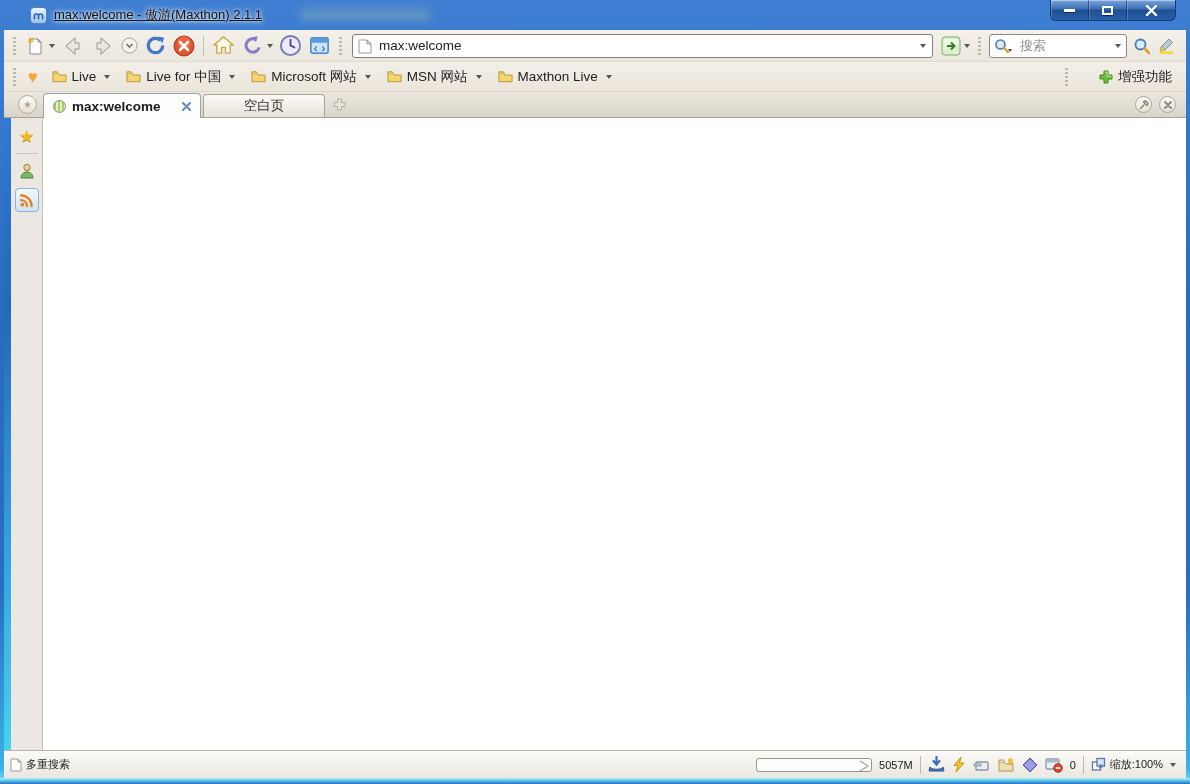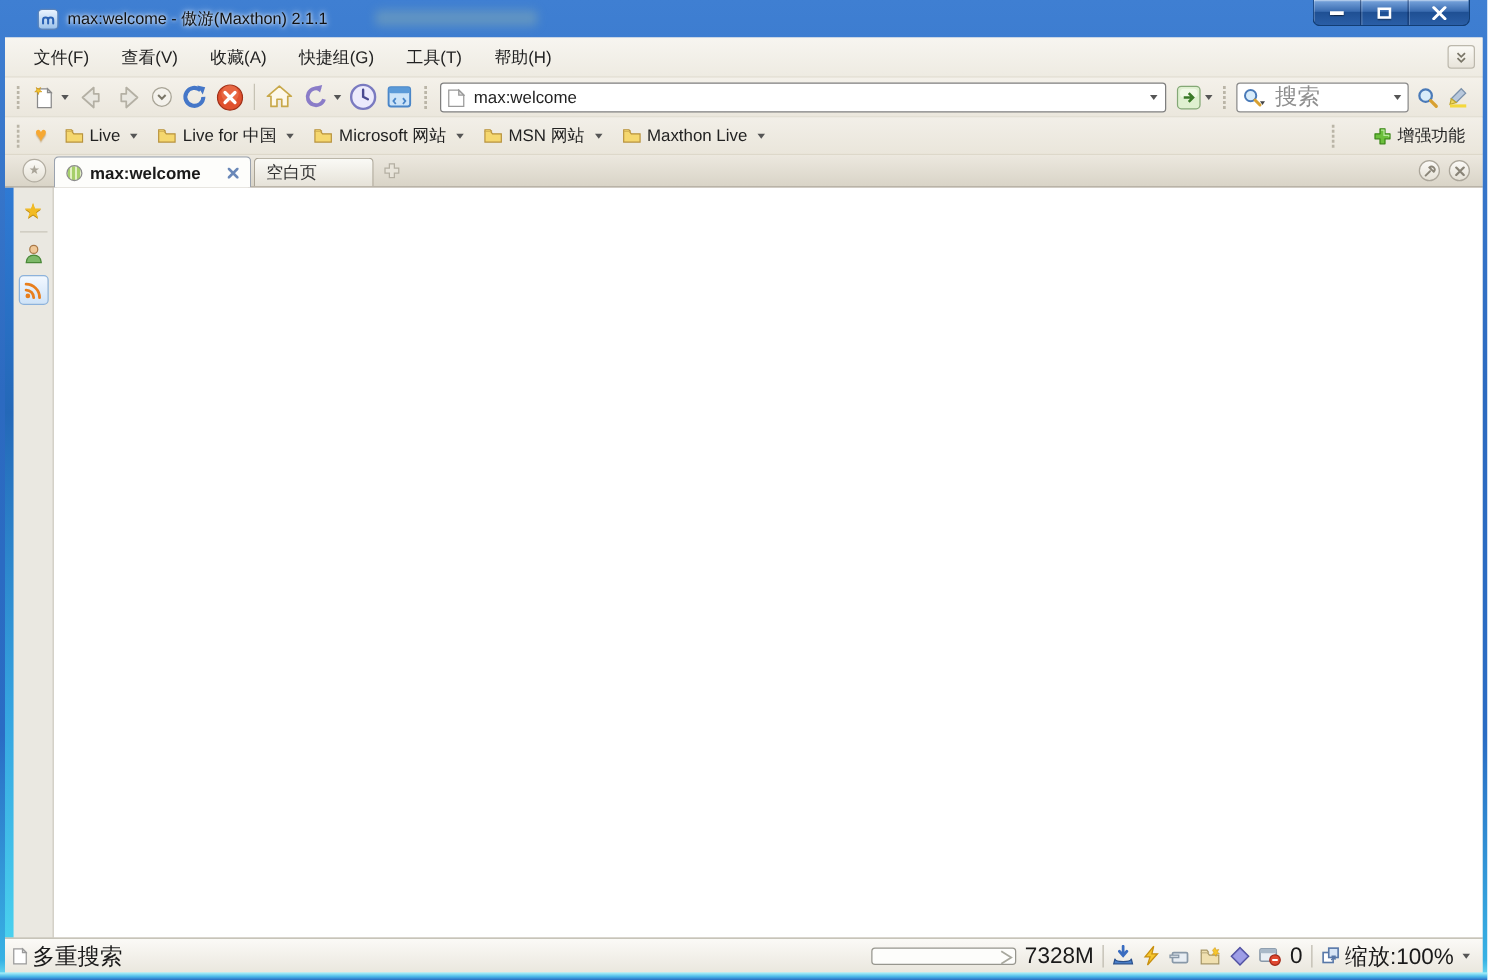--- a/index.html
+++ b/index.html
@@ -3,21 +3,21 @@
 <meta charset="utf-8">
 <style>
   * { box-sizing: border-box; margin: 0; padding: 0; }
   html,body { width:1190px; height:784px; overflow:hidden; }
   body { font-family:"Liberation Sans","DejaVu Sans",sans-serif; font-size:13px; color:#1a1a1a; }
 
   
   .window { position:relative; width:1190px; height:784px;
     background:linear-gradient(180deg,#3f7fd2 0%,#2c6ac0 40%,#2a6cc4 75%,#38b2e4 98%,#7ae4f4 100%);
   }
-  .titlebar { position:absolute; left:0; top:0; right:0; height:30px; display:flex; align-items:center; padding-left:30px; }
+  .titlebar { position:absolute; left:0; top:0; right:0; height:30px; display:flex; align-items:center; padding-left:30px;text-decoration:underline; }
   .titlebar-glass { position:absolute; left:300px; top:8px; width:130px; height:13px; background:rgba(160,190,170,.35); filter:blur(4px); border-radius:4px; }
   .app-logo { width:17px; height:17px; border-radius:4px; margin-right:7px;
     background:linear-gradient(180deg,#eaf4ff,#9cc2ea); border:1px solid #5b83b8; display:flex; align-items:center; justify-content:center; }
   .title-text { font-size:13px; color:#111; text-shadow:0 0 6px rgba(255,255,255,.95),0 0 3px rgba(255,255,255,.9); white-space:nowrap; }
 
   .win-controls { position:absolute; top:0; right:14px; display:flex; height:21px;
     border:1px solid #123d74; border-top:none; border-radius:0 0 6px 6px; overflow:hidden;
     background:linear-gradient(180deg,#7aa6de 0%,#3a6cb0 45%,#1f5094 50%,#2a5ea6 100%); box-shadow:inset 0 1px 0 rgba(255,255,255,.4); }
   .win-btn { width:38px; display:flex; align-items:center; justify-content:center; border-right:1px solid rgba(0,20,60,.45); box-shadow:inset 1px 0 0 rgba(255,255,255,.22); cursor:default; }
   .win-btn:last-child { width:48px; border-right:none; }
@@ -44,21 +44,21 @@
   .sep { width:1px; height:21px; background:#c6c2b4; margin:0 4px; }
 
   .address-wrap { flex:1; position:relative; margin:0 4px; }
   .address-input { width:100%; height:24px; border:1px solid #7f7f7f; border-radius:3px; padding:0 20px 0 26px;
     font-family:"Liberation Sans",sans-serif; font-size:13.5px; color:#222; background:#fff; outline:none; }
   .addr-icon { position:absolute; left:6px; top:5px; }
   .addr-caret { position:absolute; right:7px; top:10px; }
 
   .search-wrap { position:relative; width:138px; margin:0 2px; }
   .search-input { width:100%; height:24px; border:1px solid #8a8a8a; border-radius:3px; padding:0 18px 0 30px;
-    font-family:"Liberation Sans",sans-serif; font-size:18px; background:#fff; outline:none; }
+    font-family:"Liberation Sans",sans-serif; font-size:13px; background:#fff; outline:none; }
   .search-input::placeholder { color:#8f8f8f; opacity:1; }
   .search-icon-in { position:absolute; left:5px; top:4px; }
   .search-caret-sm { position:absolute; left:19px; top:15px; border-left:2.5px solid transparent; border-right:2.5px solid transparent; border-top:3px solid #444; width:0; height:0; }
   .search-caret { position:absolute; right:6px; top:10px; }
 
   
   .linksbar { height:30px; display:flex; align-items:center; padding:0 8px 0 5px; gap:4px;
     background:linear-gradient(180deg,#f2efe8,#eae6db); border-bottom:1px solid #ddd8ca; }
   .heart { font-size:16px; color:#f6a832; text-shadow:0 1px 1px rgba(150,90,0,.4); margin:0 4px; }
   .link-item { display:flex; align-items:center; gap:5px; padding:3px 6px; font-size:13.5px; color:#222; }
@@ -67,21 +67,21 @@
 
   
   .tabbar { height:26px; display:flex; align-items:flex-end; padding:0 6px; position:relative;
     background:linear-gradient(180deg,#ece8df,#d9d4c7); border-bottom:1px solid #a9a295; }
   .tab-list-btn { align-self:center; width:19px; height:19px; border-radius:50%; border:1px solid #b2ada1;
     background:linear-gradient(180deg,#fcfbf8,#e6e2d7); display:flex; align-items:center; justify-content:center; margin:0 6px 0 8px; }
   .tab-list-btn span { font-size:10px; color:#a9a498; line-height:1; }
   .tab { display:flex; align-items:center; height:23px; border:1px solid #9aa2ae; border-bottom:none;
     border-radius:4px 4px 0 0; padding:0 9px; margin-right:2px; position:relative; }
   .tab.active { height:25px; background:#fdfdfb; z-index:2; margin-bottom:-1px; font-weight:bold; width:158px; gap:6px; }
-  .tab.inactive { background:linear-gradient(180deg,#fafaf6,#e6e2d8); width:96px; justify-content:flex-start; color:#333; border-color:#aaa496; }
+  .tab.inactive { background:linear-gradient(180deg,#fafaf6,#e6e2d8); width:122px; justify-content:center; color:#333; border-color:#aaa496; }
   .tab-label { font-size:13.5px; white-space:nowrap; overflow:hidden; }
   .tab.active .tab-label { flex:1; }
   .favicon { width:13px; height:13px; border-radius:50%; border:1px solid #8c8c8c; flex:none;
     background:repeating-linear-gradient(90deg,#a6cf6a 0 2px,#e2f0c4 2px 4px); }
   .newtab-btn { align-self:center; width:18px; height:18px; margin-left:3px; display:flex; align-items:center; justify-content:center; }
   .tab-right { margin-left:auto; align-self:center; display:flex; gap:7px; margin-right:4px; }
   .circle-btn { width:17px; height:17px; border-radius:50%; border:1px solid #aba69a;
     background:linear-gradient(180deg,#fbfaf7,#e5e1d6); display:flex; align-items:center; justify-content:center; }
 
   
@@ -89,21 +89,21 @@
   .side-strip { width:7px; background:linear-gradient(180deg,#2f7ad4 0%,#2468b8 30%,#35a4e0 70%,#49d0ee 100%); }
   .sidebar { width:31px; background:#eae8e1; display:flex; flex-direction:column; align-items:center; padding-top:10px; gap:8px; }
   .sb-star { font-size:17px; color:#f2bb24; text-shadow:0 1px 0 #b8860b; line-height:1; }
   .sb-div { width:22px; height:1px; background:#c9c5ba; }
   .sb-rss-btn { width:24px; height:24px; border:1px solid #8cb2dc; border-radius:4px;
     background:linear-gradient(180deg,#f2f8ff,#cfe3f8); display:flex; align-items:center; justify-content:center; }
   .content { flex:1; background:#ffffff; border-left:1px solid #c6c2b6; }
 
   
   .statusbar { height:28px; display:flex; align-items:center; padding:0 10px 0 6px; gap:7px;
-    background:linear-gradient(180deg,#fbfaf7,#eae7de); border-top:1px solid #b9b5a9; font-size:18px; }
+    background:linear-gradient(180deg,#fbfaf7,#eae7de); border-top:1px solid #b9b5a9; font-size:11px; }
   .status-left { display:flex; align-items:center; gap:4px; flex:1; }
   .progress { width:116px; height:14px; border:1px solid #97968e; border-radius:3px; background:#fdfdfb; position:relative; }
   .progress svg { position:absolute; right:1px; top:1px; }
   .st-sep { width:1px; height:18px; background:#bdb9ad; }
   .st-icons { display:flex; align-items:center; gap:7px; }
   .zoom-area { display:flex; align-items:center; gap:4px; }
 
   .bottom-edge { position:absolute; left:0; right:0; bottom:0; height:6px;
     background:linear-gradient(180deg,#aef4fa,#4ab8e8 55%,#2a6cc4); }
 </style>
@@ -130,33 +130,20 @@
       <div class="win-btn">
         <svg width="13" height="11" viewBox="0 0 13 11">
             <path d="M2 1l9 9M11 1l-9 9" stroke="#fff" stroke-width="2.4" stroke-linecap="round"></path>
           </svg>
       </div>
     </div>
   </div>
 
   <div class="frame">
 
-    <div class="menubar">
-      <span class="menu-item">文件(F)</span>
-      <span class="menu-item">查看(V)</span>
-      <span class="menu-item">收藏(A)</span>
-      <span class="menu-item">快捷组(G)</span>
-      <span class="menu-item">工具(T)</span>
-      <span class="menu-item">帮助(H)</span>
-      <div class="menu-overflow">
-        <svg width="10" height="10" viewBox="0 0 10 10">
-            <path d="M2 1.5l3 3 3-3M2 5.5l3 3 3-3" fill="none" stroke="#7a7668" stroke-width="1.4"></path>
-          </svg>
-      </div>
-    </div>
 
     <div class="toolbar">
       <div class="grip"></div>
 
       <div class="tb-btn">
         <svg width="22" height="22" viewBox="0 0 22 22">
           <path d="M6 4h8l3 3v12H6z" fill="#fff" stroke="#8a8a8a"></path>
           <path d="M14 4l3 3h-3z" fill="#d8d8d8" stroke="#8a8a8a"></path>
           <path d="M5 3l1.6 1.2L8.5 3l-.8 2 1.8 1.4-2.3.1L6.7 8.6 6 6.5 3.8 6.4 5.6 5z" fill="#f6c62e" stroke="#c89010" stroke-width=".5"></path>
         </svg>
@@ -390,21 +377,21 @@
         </svg>
         <span>多重搜索</span>
       </div>
 
       <div class="progress">
         <svg width="12" height="12" viewBox="0 0 12 12">
             <path d="M2 1l8 5-8 5" fill="none" stroke="#a8a89e" stroke-width="1.4"></path>
           </svg>
       </div>
 
-      <span>7328M</span>
+      <span>5057M</span>
       <div class="st-sep"></div>
 
       <div class="st-icons">
         <svg width="17" height="17" viewBox="0 0 17 17">
           <path d="M8.5 1v7M5.5 5l3 3.5 3-3.5" fill="none" stroke="#3a6cc0" stroke-width="2.2" stroke-linecap="round"></path>
           <path d="M2 11c0 3 13 3 13 0l1 4H1z" fill="#4a80cc" stroke="#2a508c"></path>
         </svg>
         <svg width="14" height="17" viewBox="0 0 14 17">
           <path d="M9 1L2 9.5h4L4 16l8-9H7.5z" fill="#f6c62e" stroke="#c89010"></path>
         </svg>

